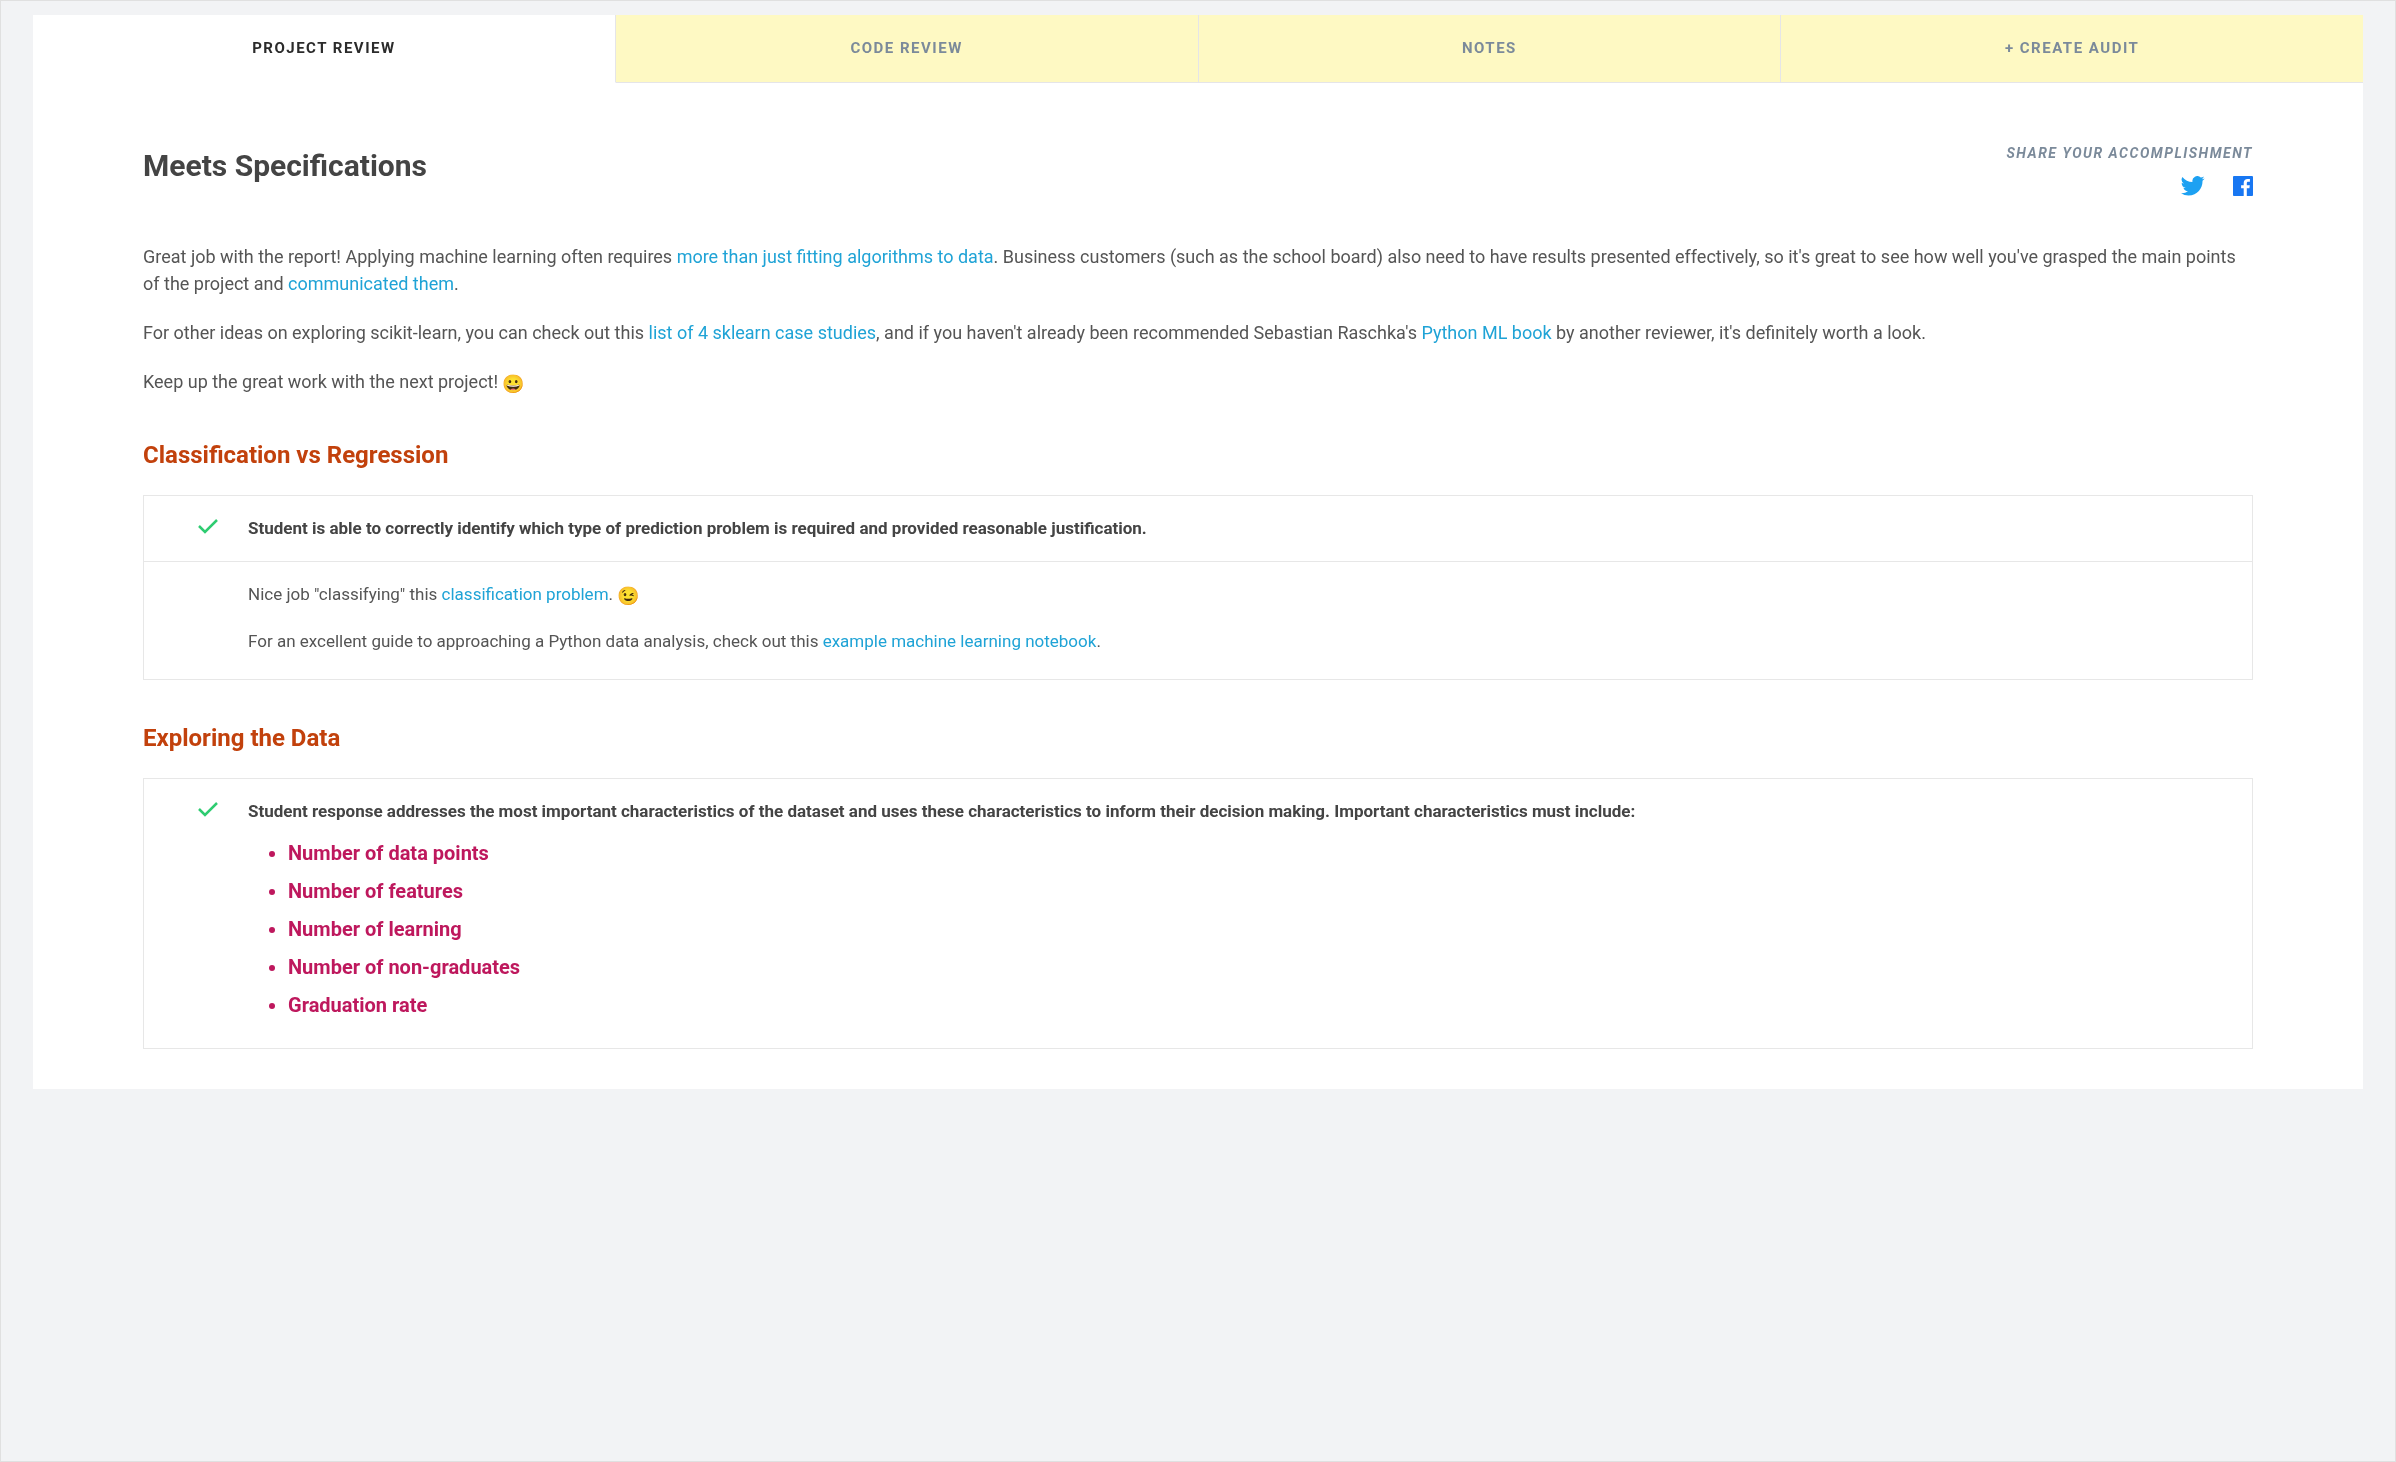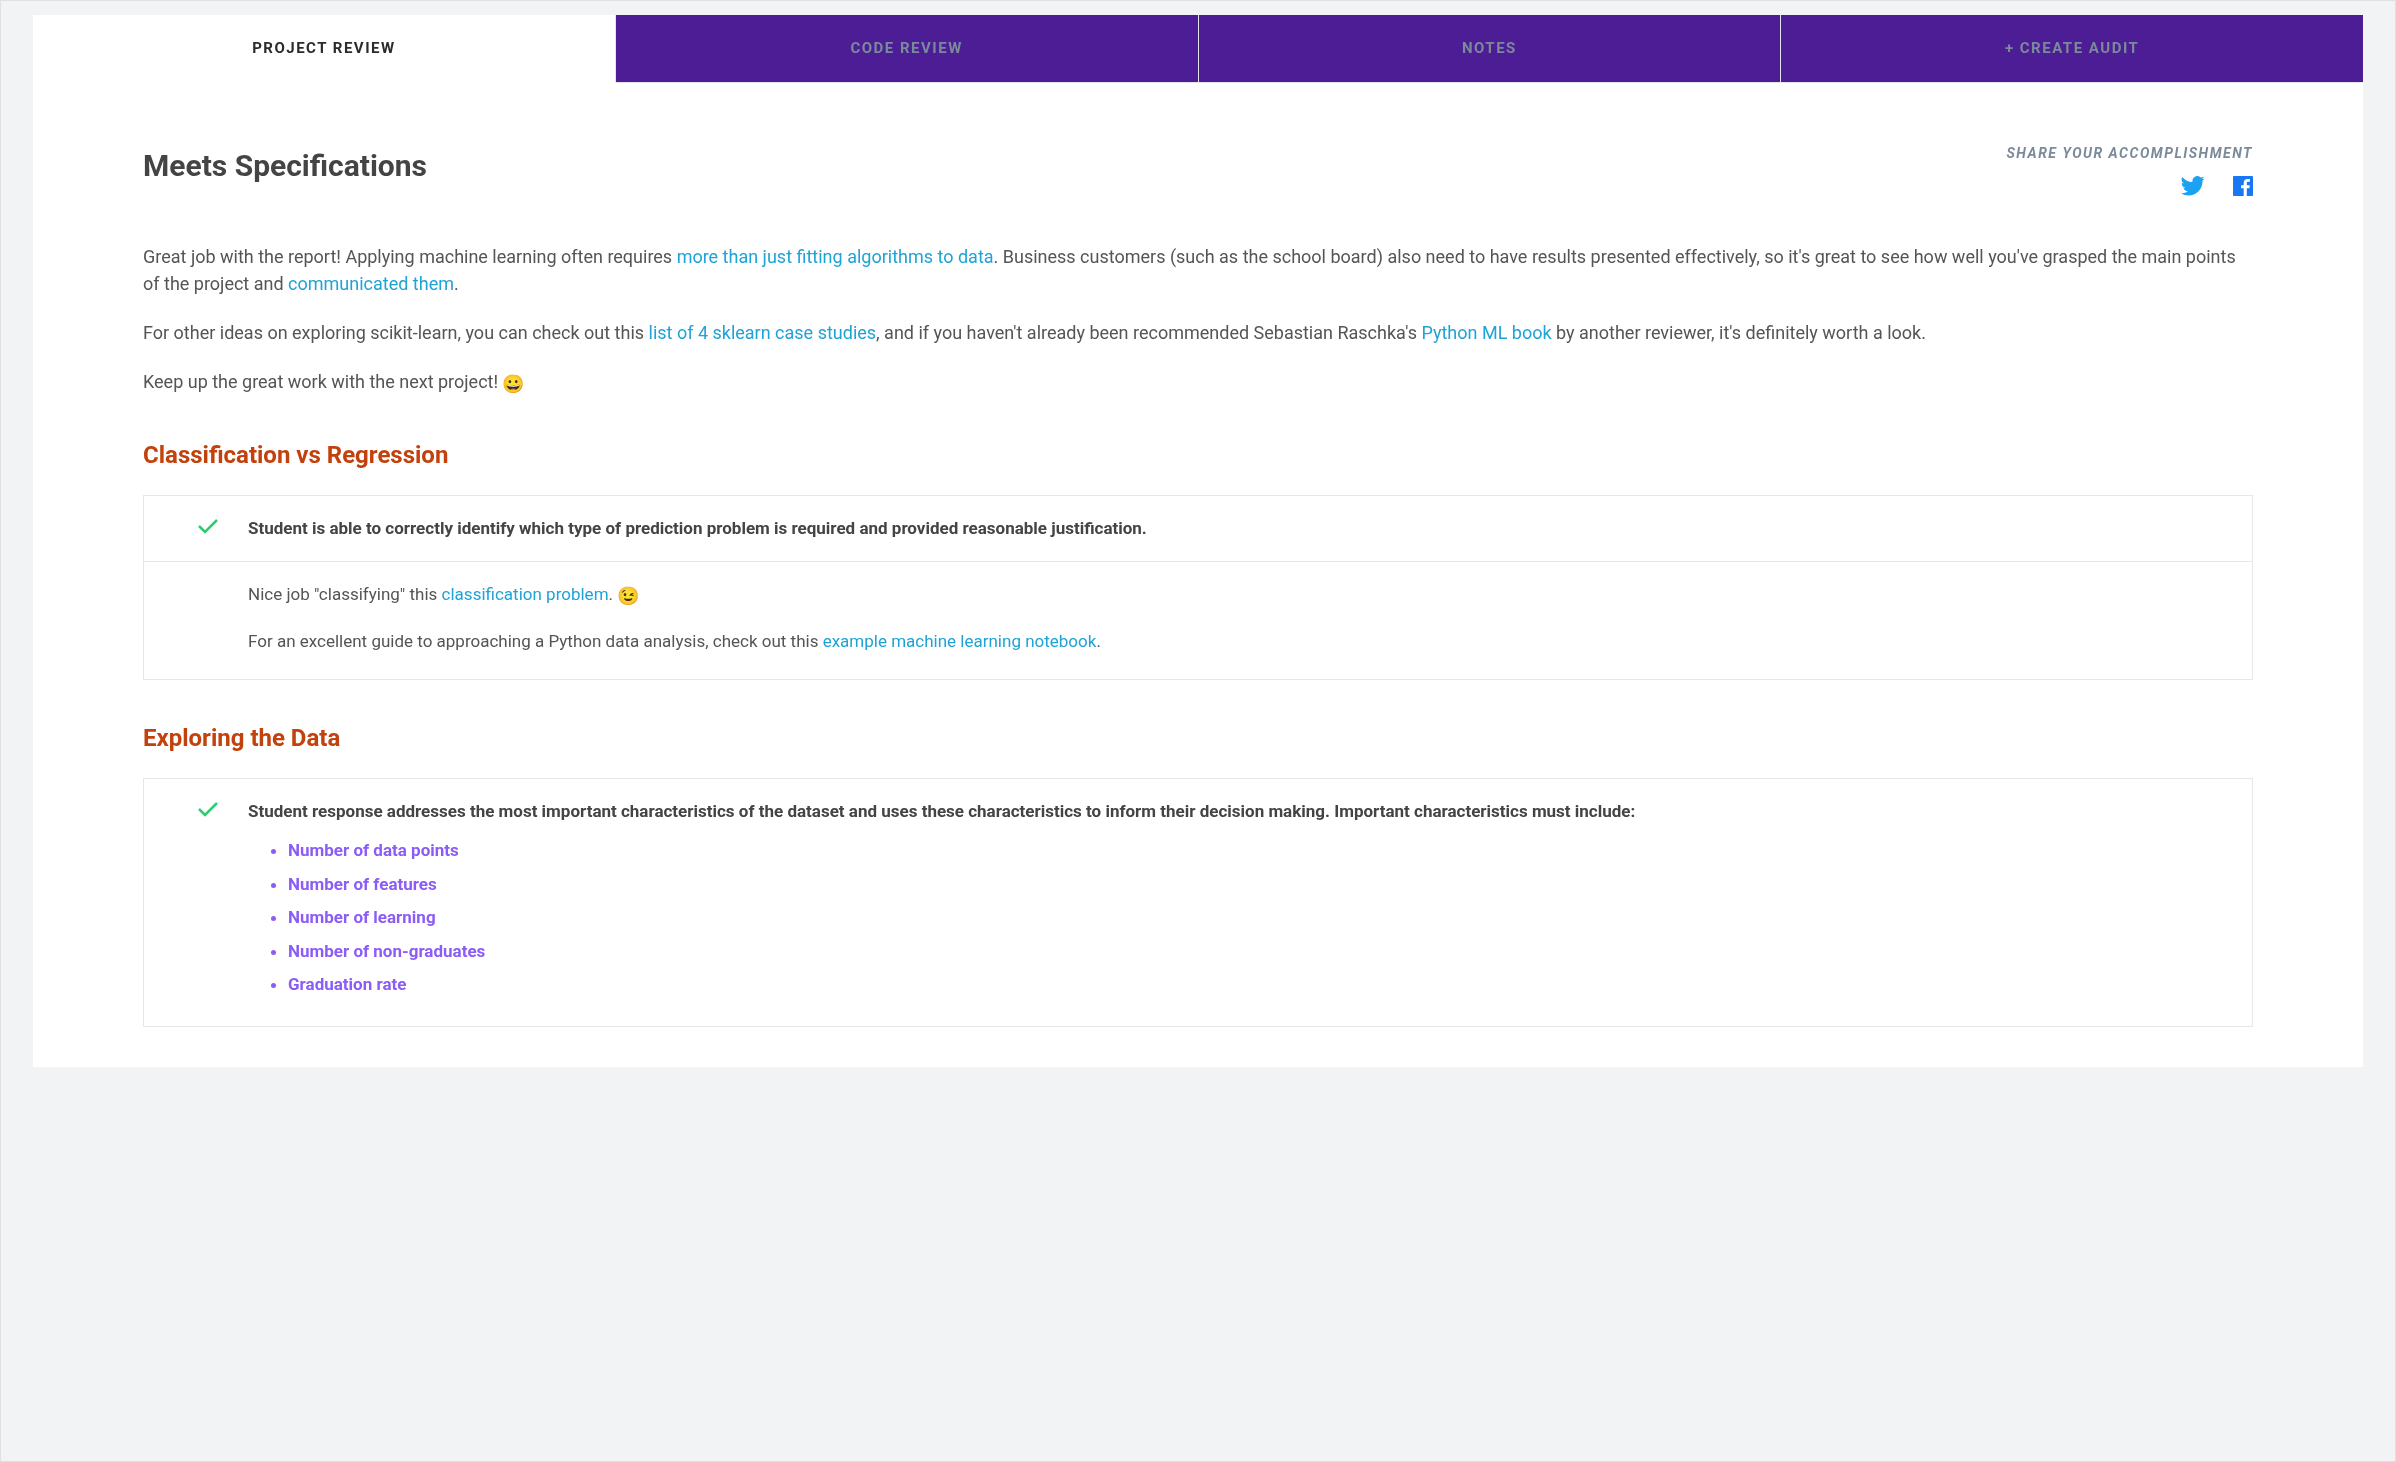--- a/index.html
+++ b/index.html
@@ -26,21 +26,21 @@
   .tab {
     flex: 1;
     text-align: center;
     padding: 22px 10px;
     font-size: 15px;
     font-weight: 700;
     letter-spacing: 1.5px;
     color: #7b8a9a;
     border-right: 1px solid #e5e5e8;
     cursor: pointer;
-    background: #4c1d95;
+    background: #fef9c3;
   }
   .tab:last-child { border-right: none; }
   .tab.active {
     background: #fff;
     color: #2b2b2b;
     border-bottom: 1px solid #fff;
     margin-bottom: -1px;
   }
   .content-area {
     background: #fff;
@@ -109,22 +109,22 @@
   }
   .criteria-body {
     padding: 20px 24px 24px 104px;
     background: #fff;
   }
   .criteria-body p { margin-bottom: 20px; color: #555; font-size: 17px; }
   .criteria-body p:last-child { margin-bottom: 0; }
   .bullets { margin: 14px 0 0 40px; }
   .bullets li {
     font-weight: 700;
-    color: #8b5cf6;
-    font-size: 17px;
+    color: #be185d;
+    font-size: 20px;
     margin-bottom: 8px;
     list-style: disc;
   }
   .emoji { font-size: 18px; vertical-align: -2px; }
 </style>
 </head>
 <body>
 
 <div class="page-wrapper">
   <div class="tabs">

